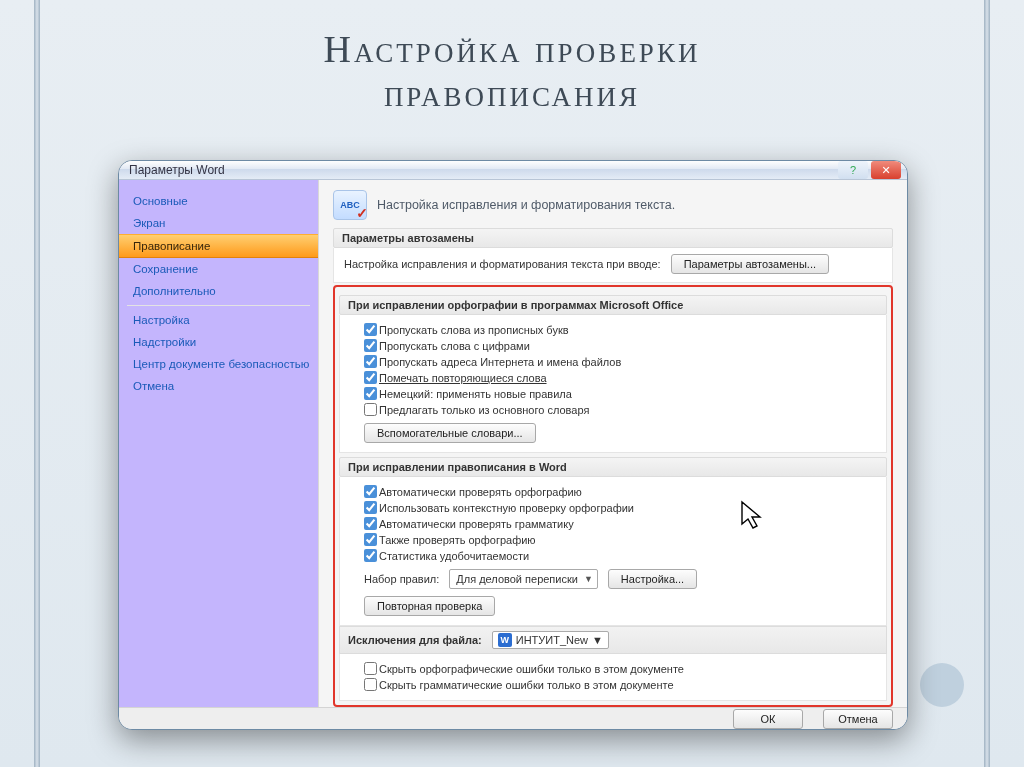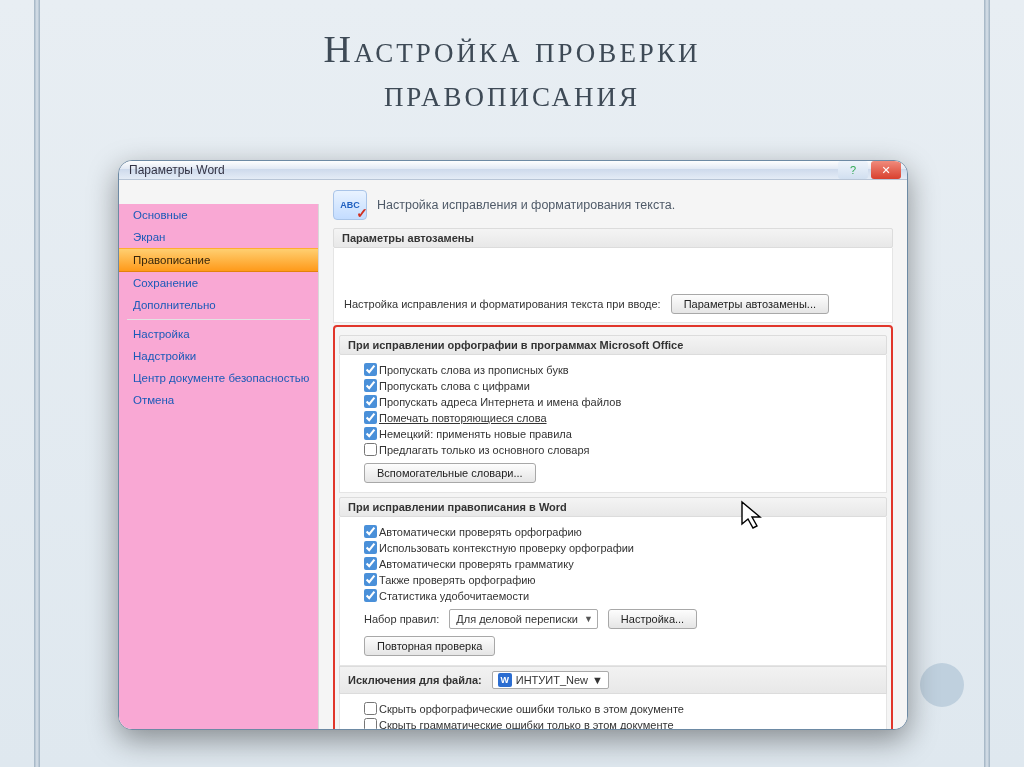--- a/index.html
+++ b/index.html
@@ -56,23 +56,22 @@
     display:flex; align-items:center; justify-content:center;
     font-size:11px; color:#fff;
     background: linear-gradient(180deg,#d8e4f2,#b7c9df);
   }
   .tb-btn.help { color:#3a5; background:linear-gradient(180deg,#eef4fb,#d1dff0);}
   .tb-btn.close { background: linear-gradient(180deg,#f08b7c,#d9402e); }
   .dialog-body { flex:1; display:flex; background:#f5f5f5; }
   .sidebar {
     width: 200px;
     border-right: 1px solid #d8d8d8;
-    padding: 0 0;
-    background:#f9a8d4;
-    margin-top:24px;
+    padding: 10px 0;
+    background:#c4b5fd;
   }
   .sidebar-item {
     padding: 5px 14px;
     font-size: 11.5px;
     color:#1a5ab8;
     white-space: nowrap;
     cursor:pointer;
   }
   .sidebar-item.selected {
     background: linear-gradient(180deg,#ffcf71,#ff9a1a);
@@ -118,21 +117,21 @@
     background: linear-gradient(180deg,#fdfdfd,#e5e5e5);
     border:1px solid #a8a8a8; border-radius:3px;
     font-size:11px; color:#222; cursor:pointer;
   }
   .dropdown {
     display:inline-flex; align-items:center;
     height:20px; border:1px solid #aaa; background:#fff;
     font-size:11px; padding:0 4px 0 6px; border-radius:2px;
   }
   .dropdown .caret { margin-left:6px; font-size:9px; color:#555;}
-  .inline-gap { display:flex; align-items:center; gap:10px; flex-wrap:wrap;margin-top:40px;}
+  .inline-gap { display:flex; align-items:center; gap:10px; flex-wrap:wrap;}
   .highlight-box {
     border:2px solid #e1362b; border-radius:4px;
     padding:4px; margin-top:2px;
   }
   .exclusions-row {
     display:flex; align-items:center; gap:10px;
     background:linear-gradient(180deg,#f2f2f2,#e8e8e8);
     border:1px solid #dcdcdc; padding:4px 8px;
     font-weight:bold;
   }
@@ -142,21 +141,21 @@
     padding:1px 5px; font-weight:normal;
   }
   .file-chip .wicon{
     width:14px;height:14px;background:#2b6dd1;border-radius:2px;
     display:inline-flex;align-items:center;justify-content:center;
     color:#fff;font-size:9px;font-weight:bold;
   }
   .dialog-footer {
     height:40px; border-top:1px solid #d4d4d4;
     display:flex; justify-content:flex-end; align-items:center;
-    gap:0; padding:0 14px; background:#eee;
+    gap:20px; padding:0 14px; background:#eee;
   }
   .cursor {
     position:absolute; left:740px; top:500px; pointer-events:none;
   }
   .circle-accent{
     position:absolute; right:60px; bottom:60px;
     width:44px; height:44px; border-radius:50%;
     background:#bfd0de;
   }
   .underline { text-decoration: underline; }

